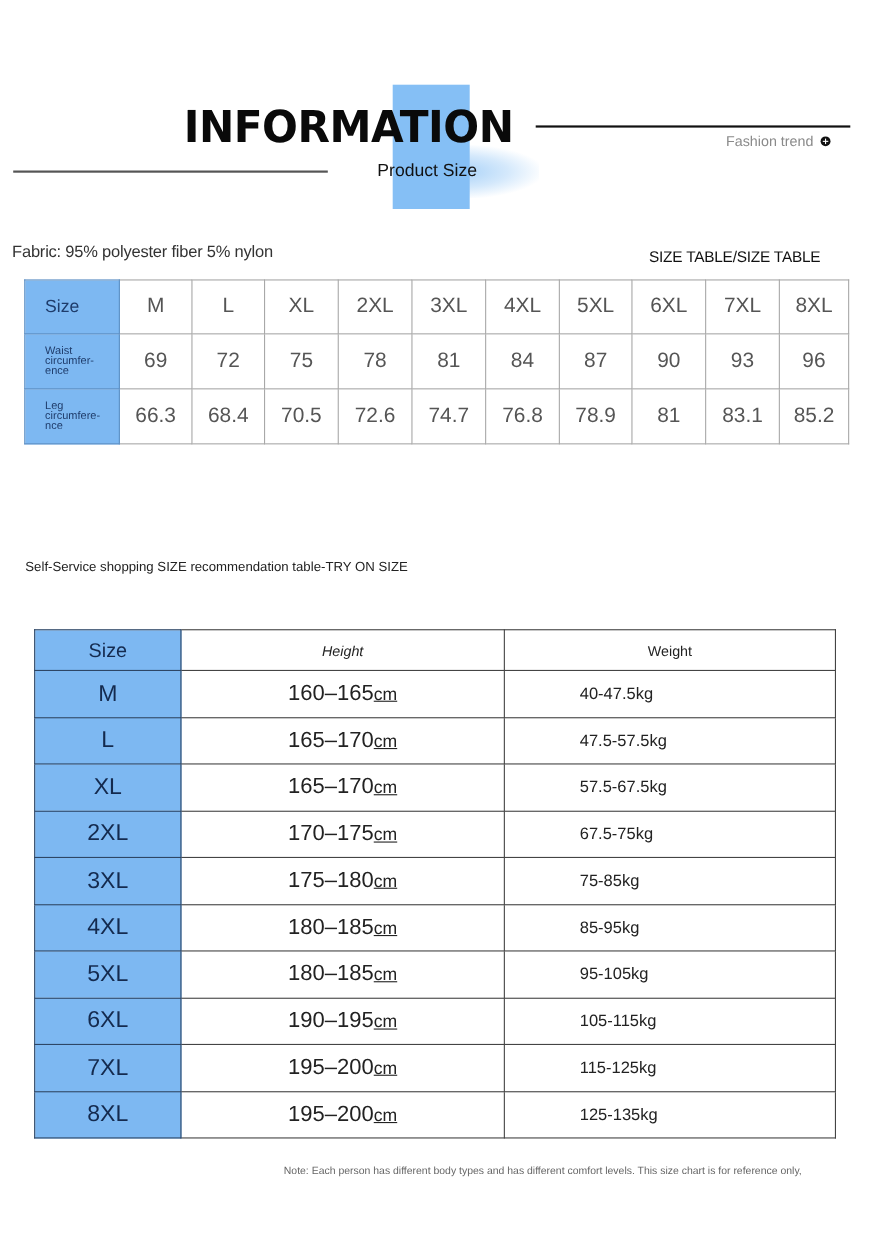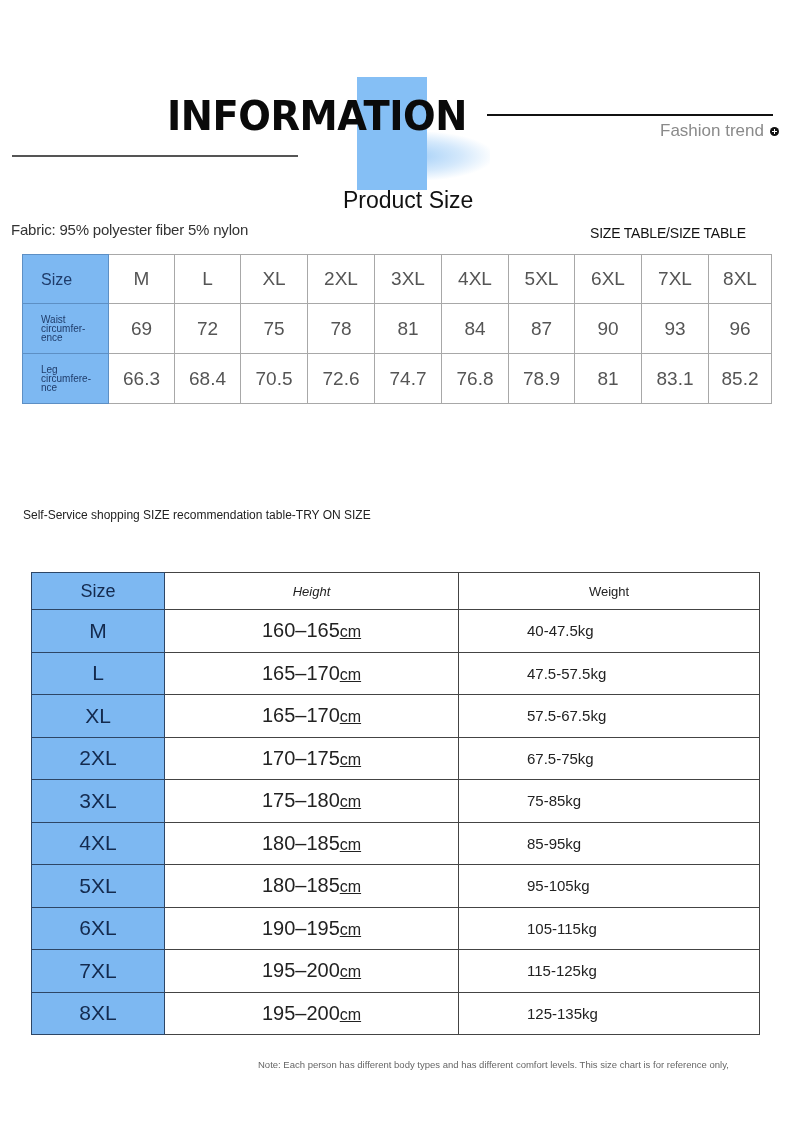--- a/index.html
+++ b/index.html
@@ -4,24 +4,24 @@
   <style>
     * { box-sizing: border-box; margin: 0; padding: 0; }
     html, body { width: 790px; height: 1132px; background: #ffffff; overflow: hidden; }
     body { position: relative; font-family: "Liberation Sans", sans-serif; color: #222; }
 
     
     .hdr-blue { position: absolute; left: 357px; top: 77px; width: 70px; height: 113px; background: #85bff5; }
     .hdr-glow { position: absolute; left: 370px; top: 132px; width: 120px; height: 48px;
       background: radial-gradient(ellipse at 35% 50%, rgba(133,191,245,0.75) 0%, rgba(133,191,245,0.35) 45%, rgba(255,255,255,0) 75%); }
     .hdr-title { position: absolute; left: 167px; top: 92px; font-family: "DejaVu Sans", sans-serif; font-size: 40px; font-weight: bold; letter-spacing: -0.5px; color: #0a0a0a; line-height: 48px; transform: scaleX(0.96); transform-origin: left; }
-    .hdr-subtitle { position: absolute; left: 343px; top: 142px; font-family: "Liberation Sans", sans-serif; font-size: 23px; color: #111; line-height: 28px; margin-top: 44px; }
+    .hdr-subtitle { position: absolute; left: 343px; top: 142px; font-family: "Liberation Sans", sans-serif; font-size: 16px; color: #111; line-height: 28px; }
     .line-right { position: absolute; left: 487px; top: 114px; width: 286px; height: 2px; background: #111; }
     .line-left { position: absolute; left: 12px; top: 155px; width: 286px; height: 2px; background: #555; }
-    .fashion-trend { position: absolute; left: 660px; top: 121px; font-size: 17px; color: #8a8a8a; display: flex; align-items: center; gap: 6px; }
+    .fashion-trend { position: absolute; left: 660px; top: 121px; font-size: 13px; color: #8a8a8a; display: flex; align-items: center; gap: 6px; }
     .plus-dot { width: 9px; height: 9px; border-radius: 50%; background: #111; position: relative; display: inline-block; }
     .plus-dot::before { content: ""; position: absolute; left: 2px; top: 4px; width: 5px; height: 1px; background: #fff; }
     .plus-dot::after { content: ""; position: absolute; left: 4px; top: 2px; width: 1px; height: 5px; background: #fff; }
 
     
     .fabric { position: absolute; left: 11px; top: 221px; font-size: 15px; color: #333; letter-spacing: -0.2px; }
     .size-table-label { position: absolute; left: 590px; top: 225px; font-size: 14px; color: #111; letter-spacing: -0.2px; }
 
     
     .measure { position: absolute; left: 22px; top: 254px; border-collapse: collapse; table-layout: fixed; }

